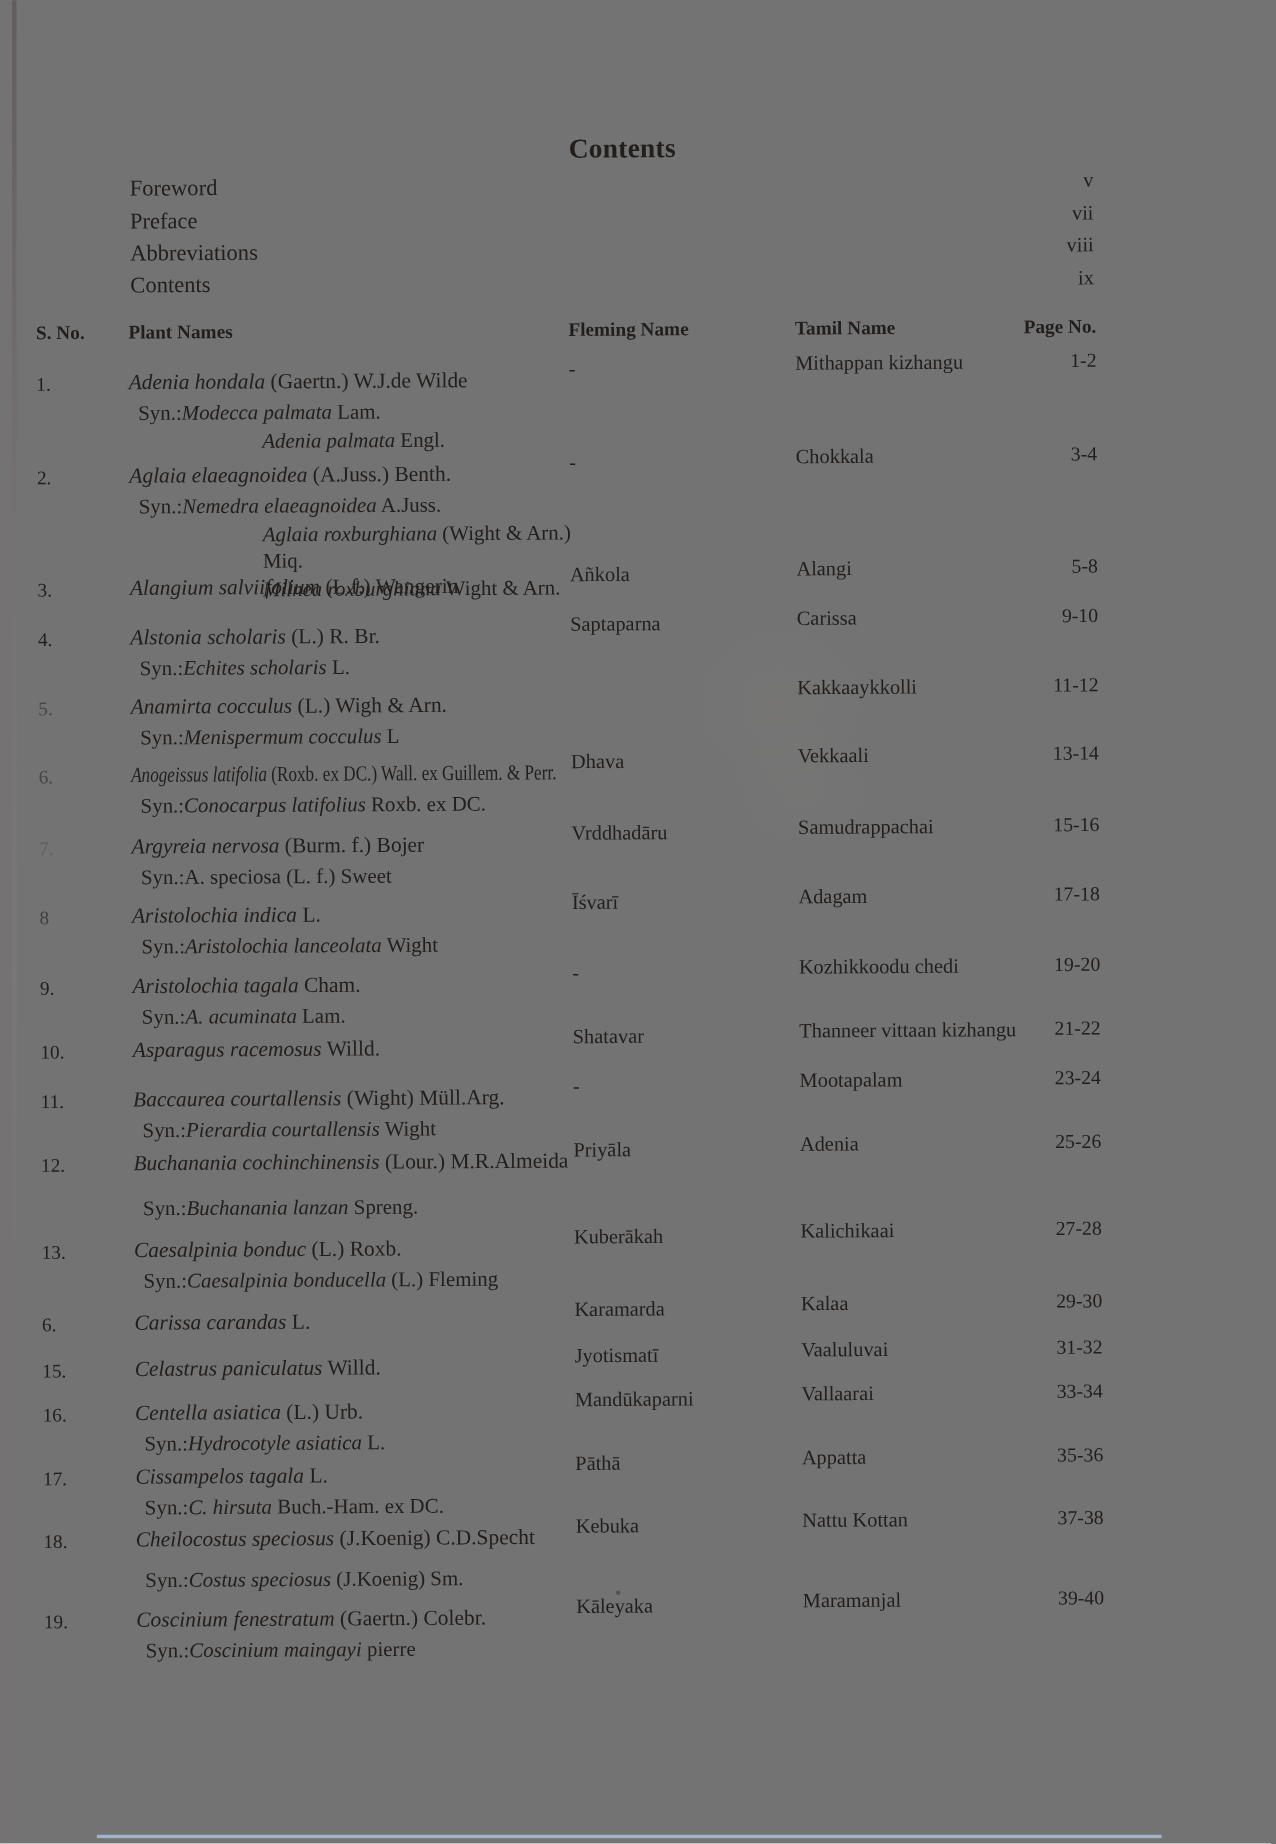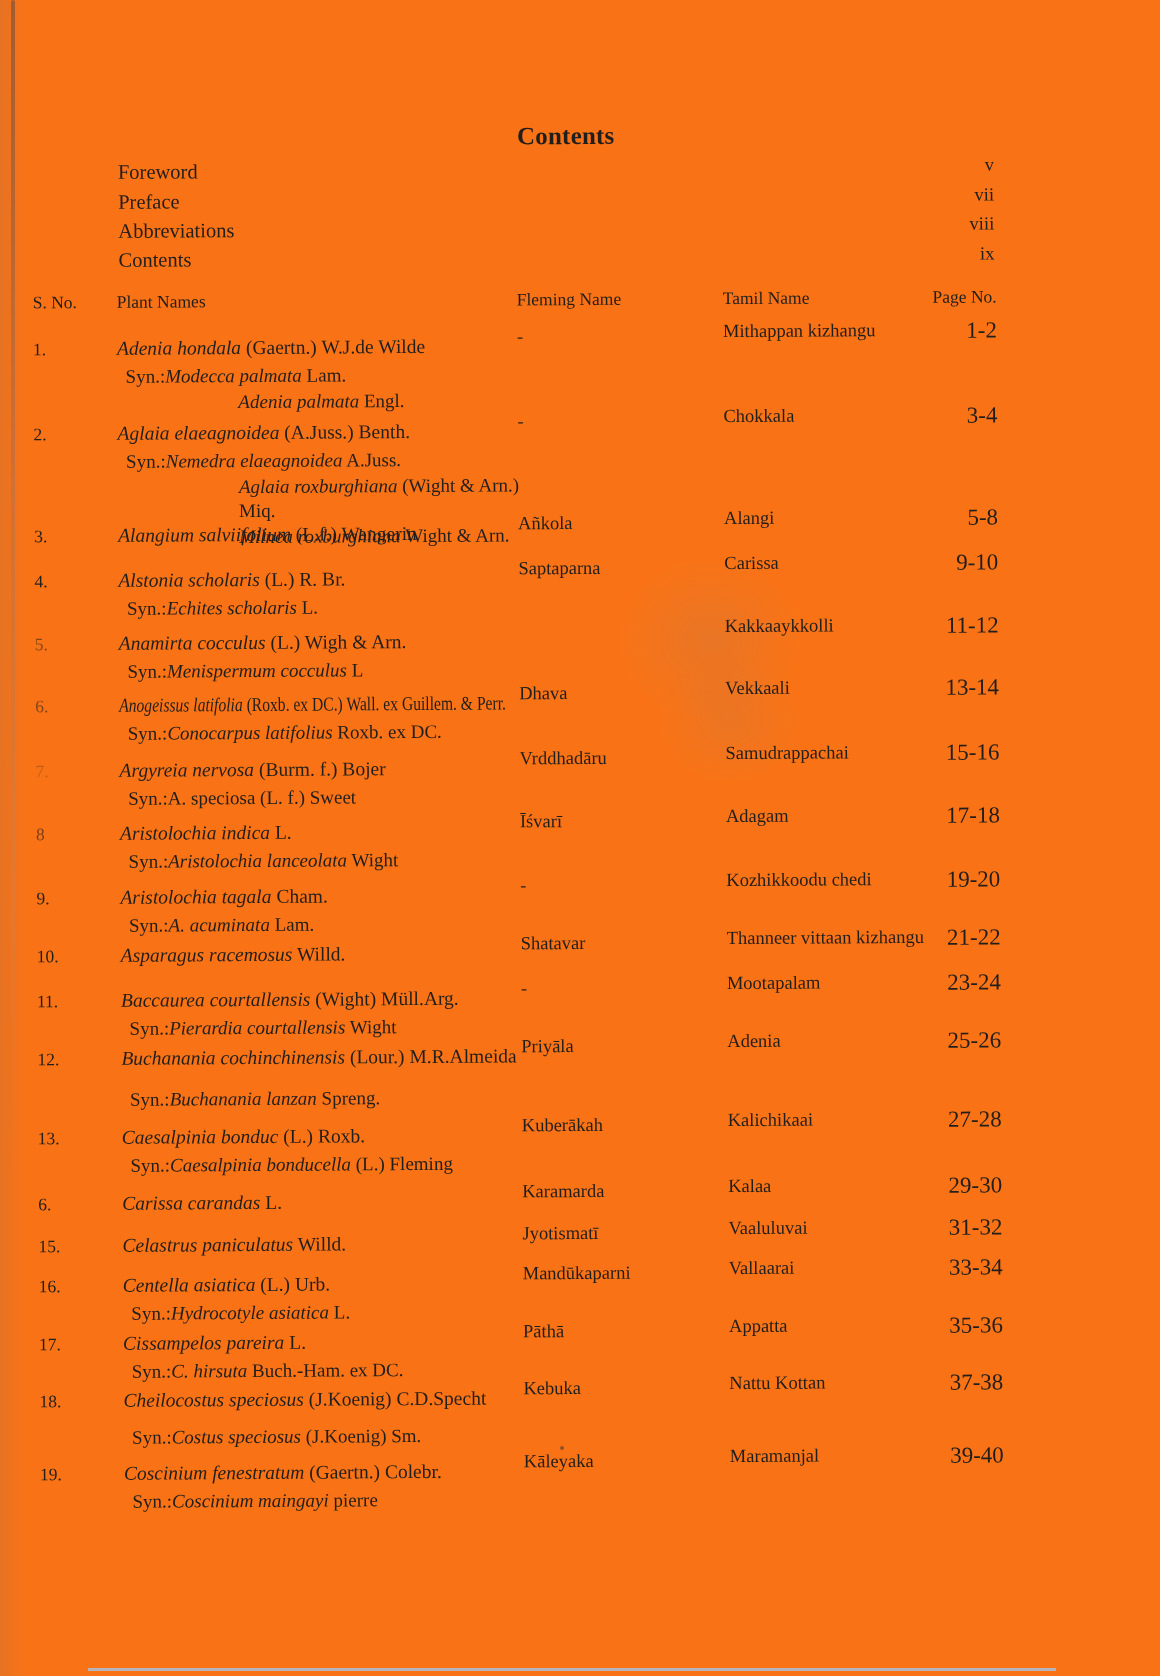--- a/index.html
+++ b/index.html
@@ -1,16 +1,16 @@
 <!DOCTYPE html>
 <html><head>
 <meta charset="utf-8">
 <style>
   html,body{margin:0;padding:0;background:#ffffff;}
-  .page{position:relative;width:1160px;height:1676px;background:#f97316;overflow:hidden;
+  .page{position:relative;width:1160px;height:1676px;background:#737373;overflow:hidden;
         font-family:"Liberation Serif", "DejaVu Serif", serif;color:#211e1c;}
   .sheet{position:absolute;inset:0;transform:rotate(-0.35deg);}
 
   
   .edge-shadow{position:absolute;left:0;top:0;width:28px;height:100%;
     background:linear-gradient(to right, rgba(125,108,108,0.16), rgba(125,108,108,0.05) 55%, transparent);}
   .edge-line{position:absolute;left:11px;top:0;width:4px;height:1180px;border-radius:2px;
     background:linear-gradient(to bottom, rgba(82,70,72,0.5), rgba(128,112,112,0.3) 42%, rgba(160,148,148,0.14) 75%, transparent);}
   .bottom-line{position:absolute;left:88px;top:1668px;width:968px;height:3px;background:#a9c0da;opacity:0.85;}
   .smudge-a{position:absolute;left:615px;top:555px;width:190px;height:170px;
@@ -19,21 +19,21 @@
     background:radial-gradient(ellipse at center, rgba(138,132,126,0.12), transparent 68%);}
   .stray-dot{position:absolute;left:560px;top:1446px;width:4px;height:4px;border-radius:50%;background:rgba(60,55,52,0.55);}
 
   
   .title{position:absolute;top:122px;left:0;width:1140px;text-align:center;
          font-size:25px;font-weight:700;letter-spacing:0.2px;}
   .fm-label{position:absolute;left:122px;font-size:20.5px;}
   .fm-page{position:absolute;left:900px;width:98px;text-align:right;font-size:18.5px;}
 
   
-  .hdr{position:absolute;top:289px;font-weight:400;font-size:17.5px;}
+  .hdr{position:absolute;top:289px;font-weight:700;font-size:17.5px;}
   .hdr-sno{left:36px;}
   .hdr-plant{left:120px;}
   .hdr-sans{left:520px;}
   .hdr-tamil{left:726px;}
   .hdr-page{left:880px;width:120px;text-align:right;}
 
   
   .entry{position:absolute;left:36px;width:1010px;}
   .no{position:absolute;left:0;top:3px;font-size:17.5px;}
   .no.f1{opacity:0.55;}
@@ -43,21 +43,21 @@
   .pname{font-size:19.5px;line-height:25px;}
   .pname i{font-style:italic;}
   .syn{display:flex;font-size:19px;line-height:24px;margin-top:4px;}
   .synlab{font-weight:400;width:48px;flex:none;text-align:right;}
   .synlines{flex:1;}
   .synlines .line{margin-bottom:2px;}
   .synlines .line:nth-child(n+2){margin-left:73px;}
   .syn i{font-style:italic;}
   .sans{position:absolute;left:484px;top:-7px;font-size:18.5px;}
   .tam{position:absolute;left:690px;top:-11px;font-size:18.5px;}
-  .pg{position:absolute;left:844px;top:-13px;width:120px;text-align:right;font-size:23px;}
+  .pg{position:absolute;left:844px;top:-13px;width:120px;text-align:right;font-size:18px;}
 
   .e1{top:333px;}  .e2{top:418px;}  .e3{top:520px;}  .e4{top:565px;}
   .e5{top:628px;}  .e6{top:690px;}  .e7{top:755px;}  .e8{top:818px;}
   .e9{top:882px;}  .e10{top:940px;} .e11{top:985px;} .e12{top:1043px;}
   .e13{top:1122px;}.e14{top:1188px;}.e15{top:1230px;}.e16{top:1270px;}
   .e17{top:1328px;}.e18{top:1385px;}.e19{top:1458px;}
 
   .e6 .pname{transform:scaleX(0.8);transform-origin:0 50%;white-space:nowrap;width:620px;}
   .e12 .syn{margin-top:17px;}
   .e18 .syn{margin-top:13px;}
@@ -323,21 +323,21 @@
         </div>
       </div>
       <span class="sans">Mandūkaparni</span>
       <span class="tam">Vallaarai</span>
       <span class="pg">33-34</span>
     </div>
 
     <div class="entry e17">
       <span class="no">17.</span>
       <div class="nameblock">
-        <div class="pname"><i>Cissampelos pareira</i> <span>L.</span></div>
+        <div class="pname"><i>Cissampelos tagala</i> <span>L.</span></div>
         <div class="syn">
           <span class="synlab">Syn.:</span>
           <div class="synlines">
             <div class="line"><i>C. hirsuta</i> <span>Buch.-Ham. ex DC.</span></div>
           </div>
         </div>
       </div>
       <span class="sans">Pāthā</span>
       <span class="tam">Appatta</span>
       <span class="pg">35-36</span>

